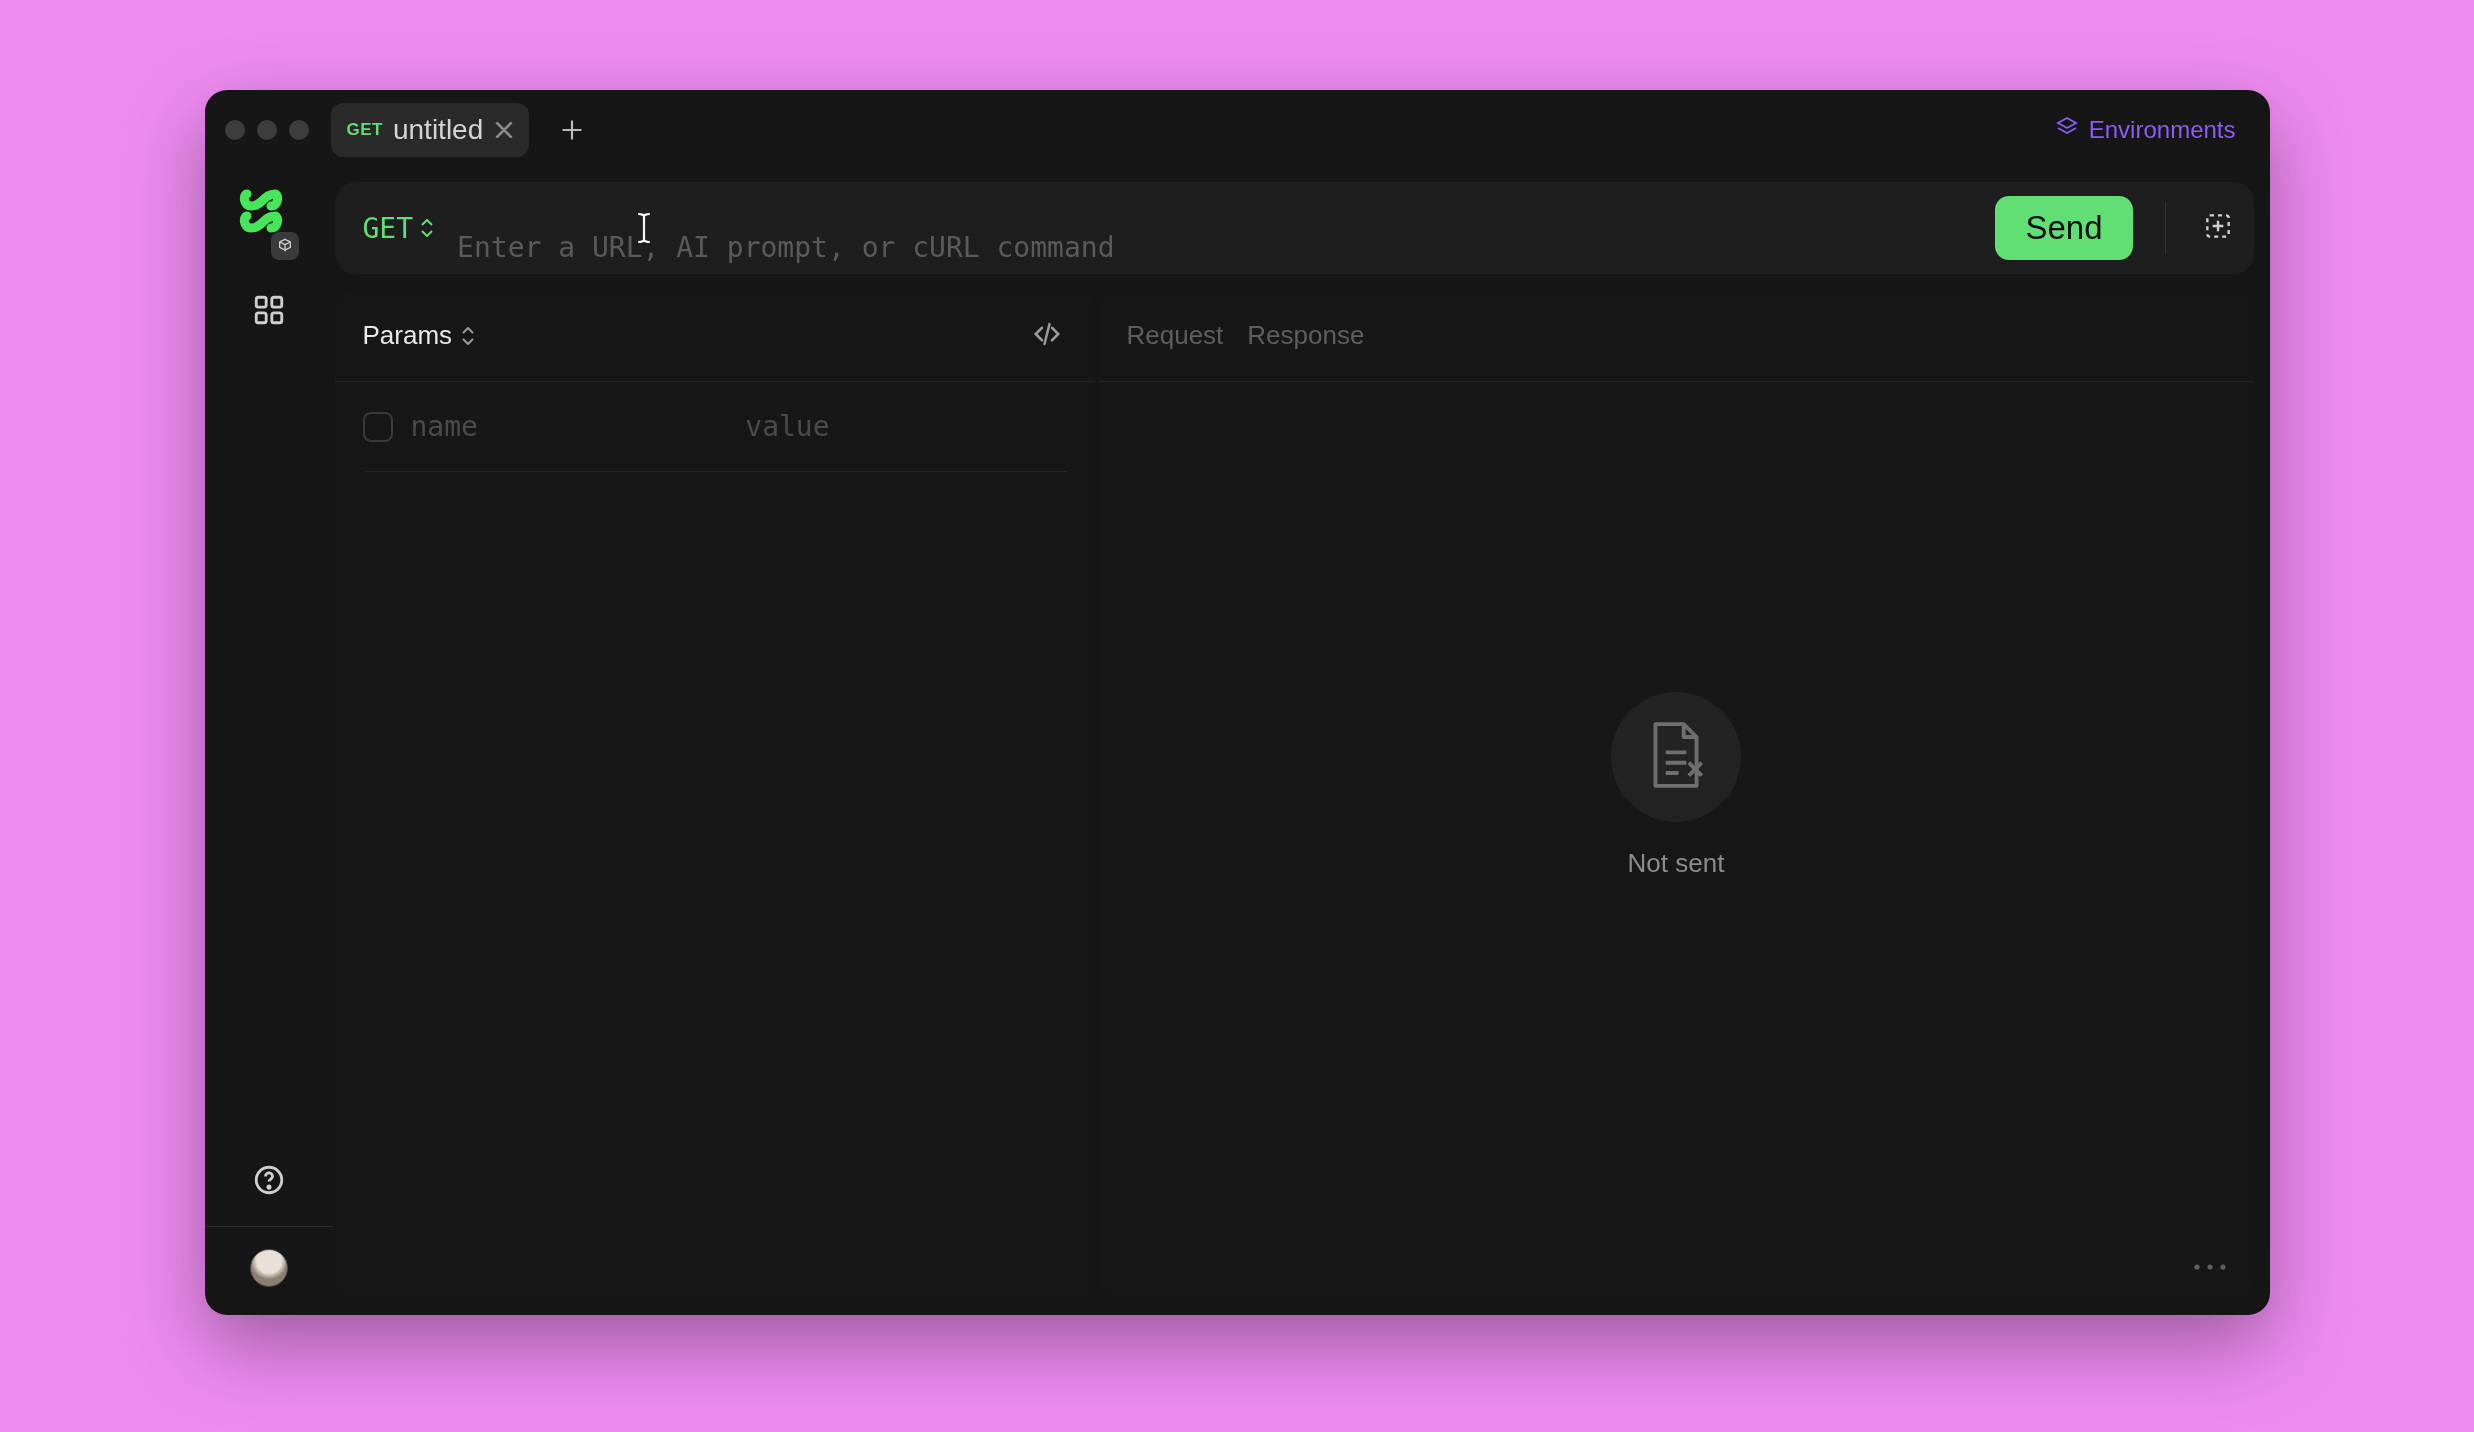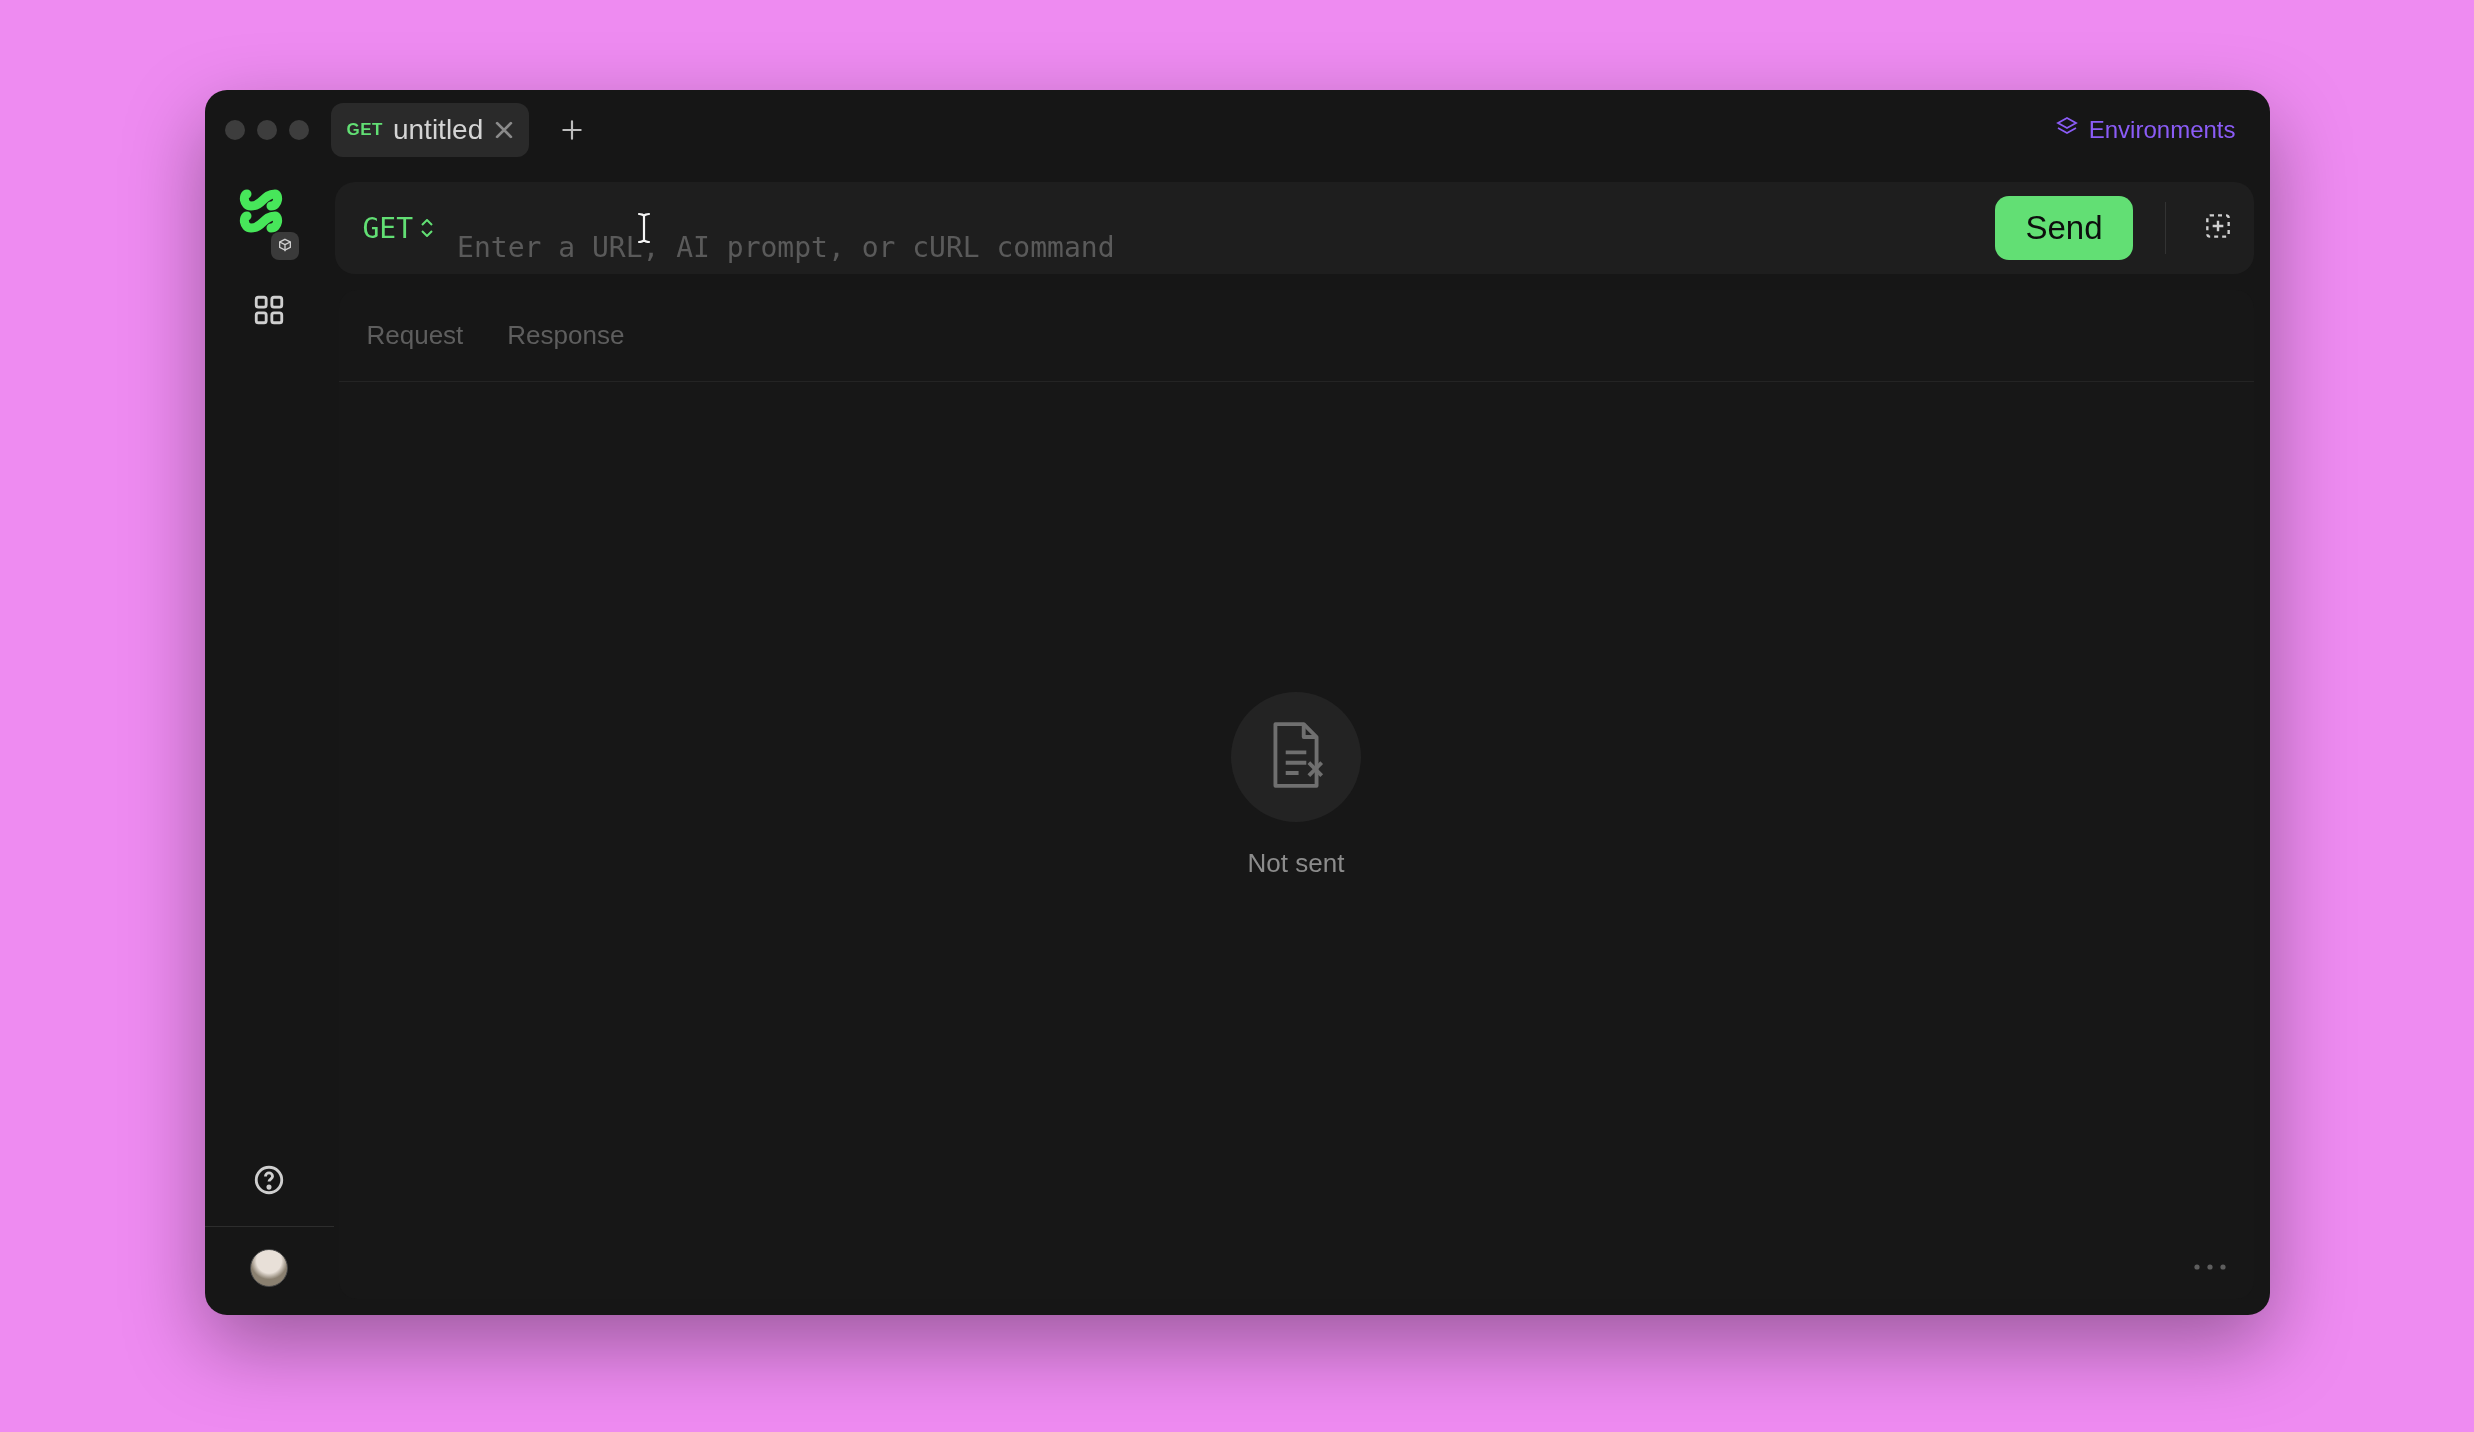--- a/index.html
+++ b/index.html
@@ -205,21 +205,21 @@
   .param-row input {
     background:transparent;border:none;outline:none;
     color:#e8e8e8;
     font-family: ui-monospace, Menlo, monospace;
     font-size: 28px;
     width: 45%;
   }
   .param-row input::placeholder{ color:#4b4b4b; }
 
   .panel-right .tabs {
-    display:flex; gap: 44px; align-items: center;
+    display:flex; gap: 24px; align-items: center;
   }
   .panel-right .tabs .ptab {
     color:#5e5e5e; font-size:26px; cursor:pointer;
   }
   .empty-state {
     flex:1; display:flex; flex-direction:column;
     align-items:center; justify-content:center;
     gap: 26px;
     color:#8c8c8c;
     margin-top:-110px;
@@ -344,20 +344,48 @@
                 <path d="M12 8v8M8 12h8" stroke-dasharray="0"></path>
               </svg>
           </span>
         </div>
         <svg class="text-cursor" style="left:298px;top:28px;" width="22" height="36" viewBox="0 0 22 36" fill="none" stroke="#f5f5f5" stroke-width="2.2" stroke-linecap="round">
             <path d="M11 6v24M6 4c2 0 5 1 5 2c0-1 3-2 5-2M6 32c2 0 5-1 5-2c0 1 3 2 5 2"></path>
           </svg>
       </div>
 
       <div class="panels">
+        <div class="panel-left">
+          <div class="panel-header">
+            <div class="params-dd">
+              <span>Params</span>
+              <span class="chev">
+                <svg viewBox="0 0 12 8">
+                    <path d="M1 6l5-5 5 5" fill="none" stroke="currentColor" stroke-width="2"></path>
+                  </svg>
+                <svg viewBox="0 0 12 8">
+                    <path d="M1 2l5 5 5-5" fill="none" stroke="currentColor" stroke-width="2"></path>
+                  </svg>
+              </span>
+            </div>
+            <div class="spacer"></div>
+            <div class="code-icon-btn">
+              <span>
+                <svg viewBox="0 0 24 24" fill="none" stroke="currentColor" stroke-width="2" stroke-linecap="round">
+                    <path d="M8 7l-5 5 5 5M16 7l5 5-5 5M14 4l-4 16"></path>
+                  </svg>
+              </span>
+            </div>
+          </div>
+          <div class="param-row">
+            <div class="cb"></div>
+            <input placeholder="name" style="">
+            <input placeholder="value" style="">
+          </div>
+        </div>
 
         <div class="panel-right">
           <div class="panel-header">
             <div class="tabs">
               <div class="ptab">Request</div>
               <div class="ptab">Response</div>
             </div>
           </div>
           <div class="empty-state">
             <div class="empty-circle">

